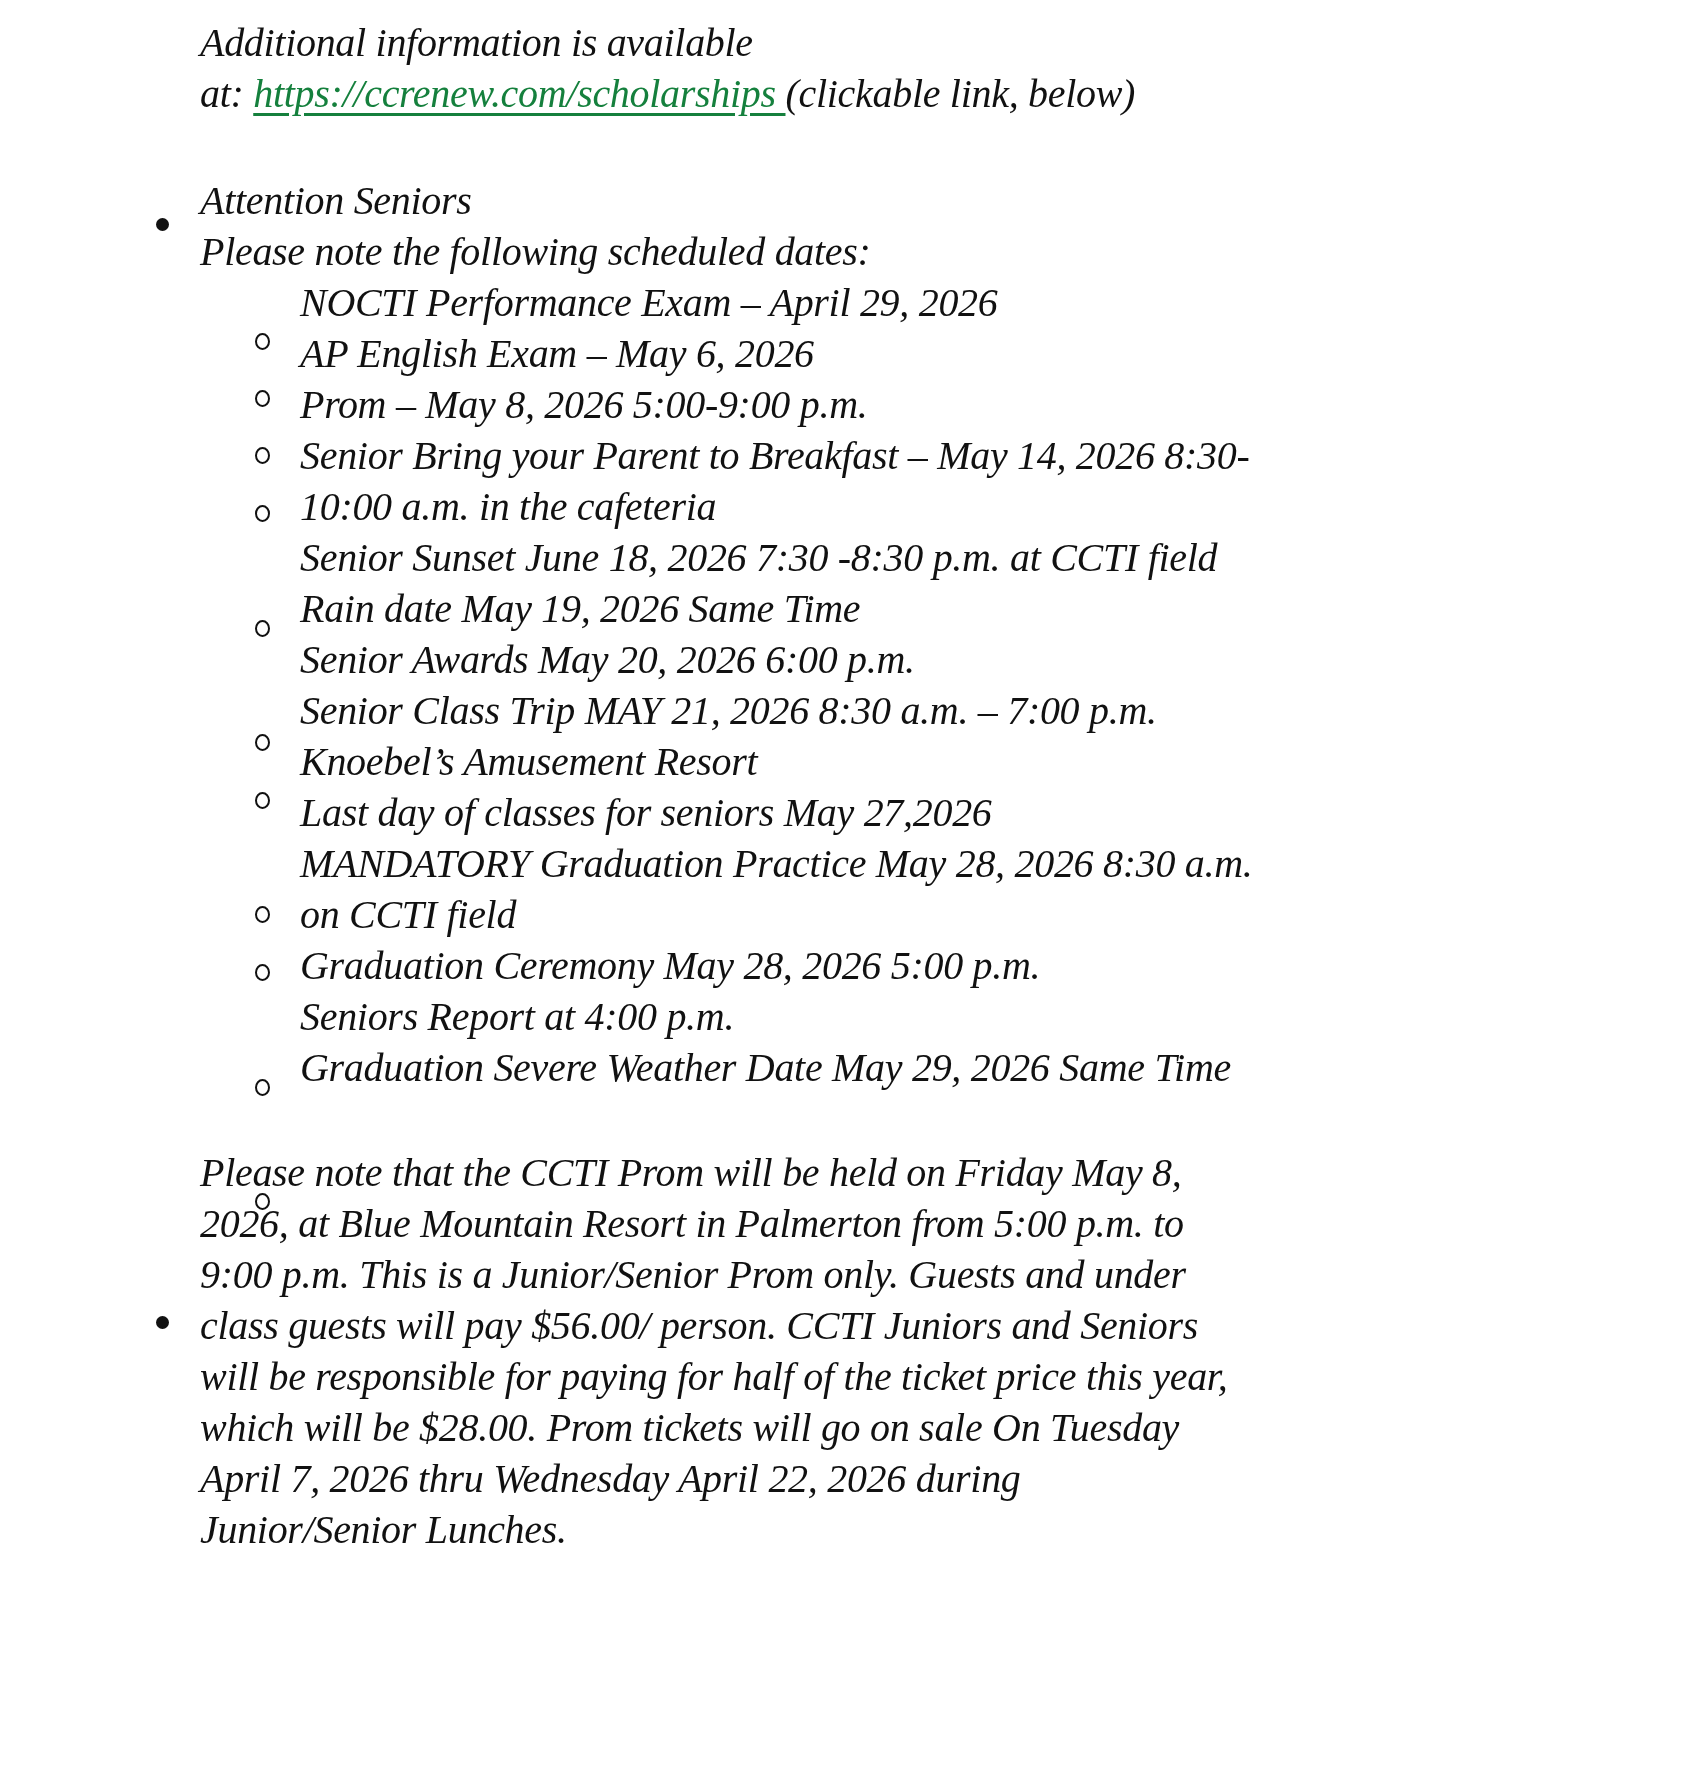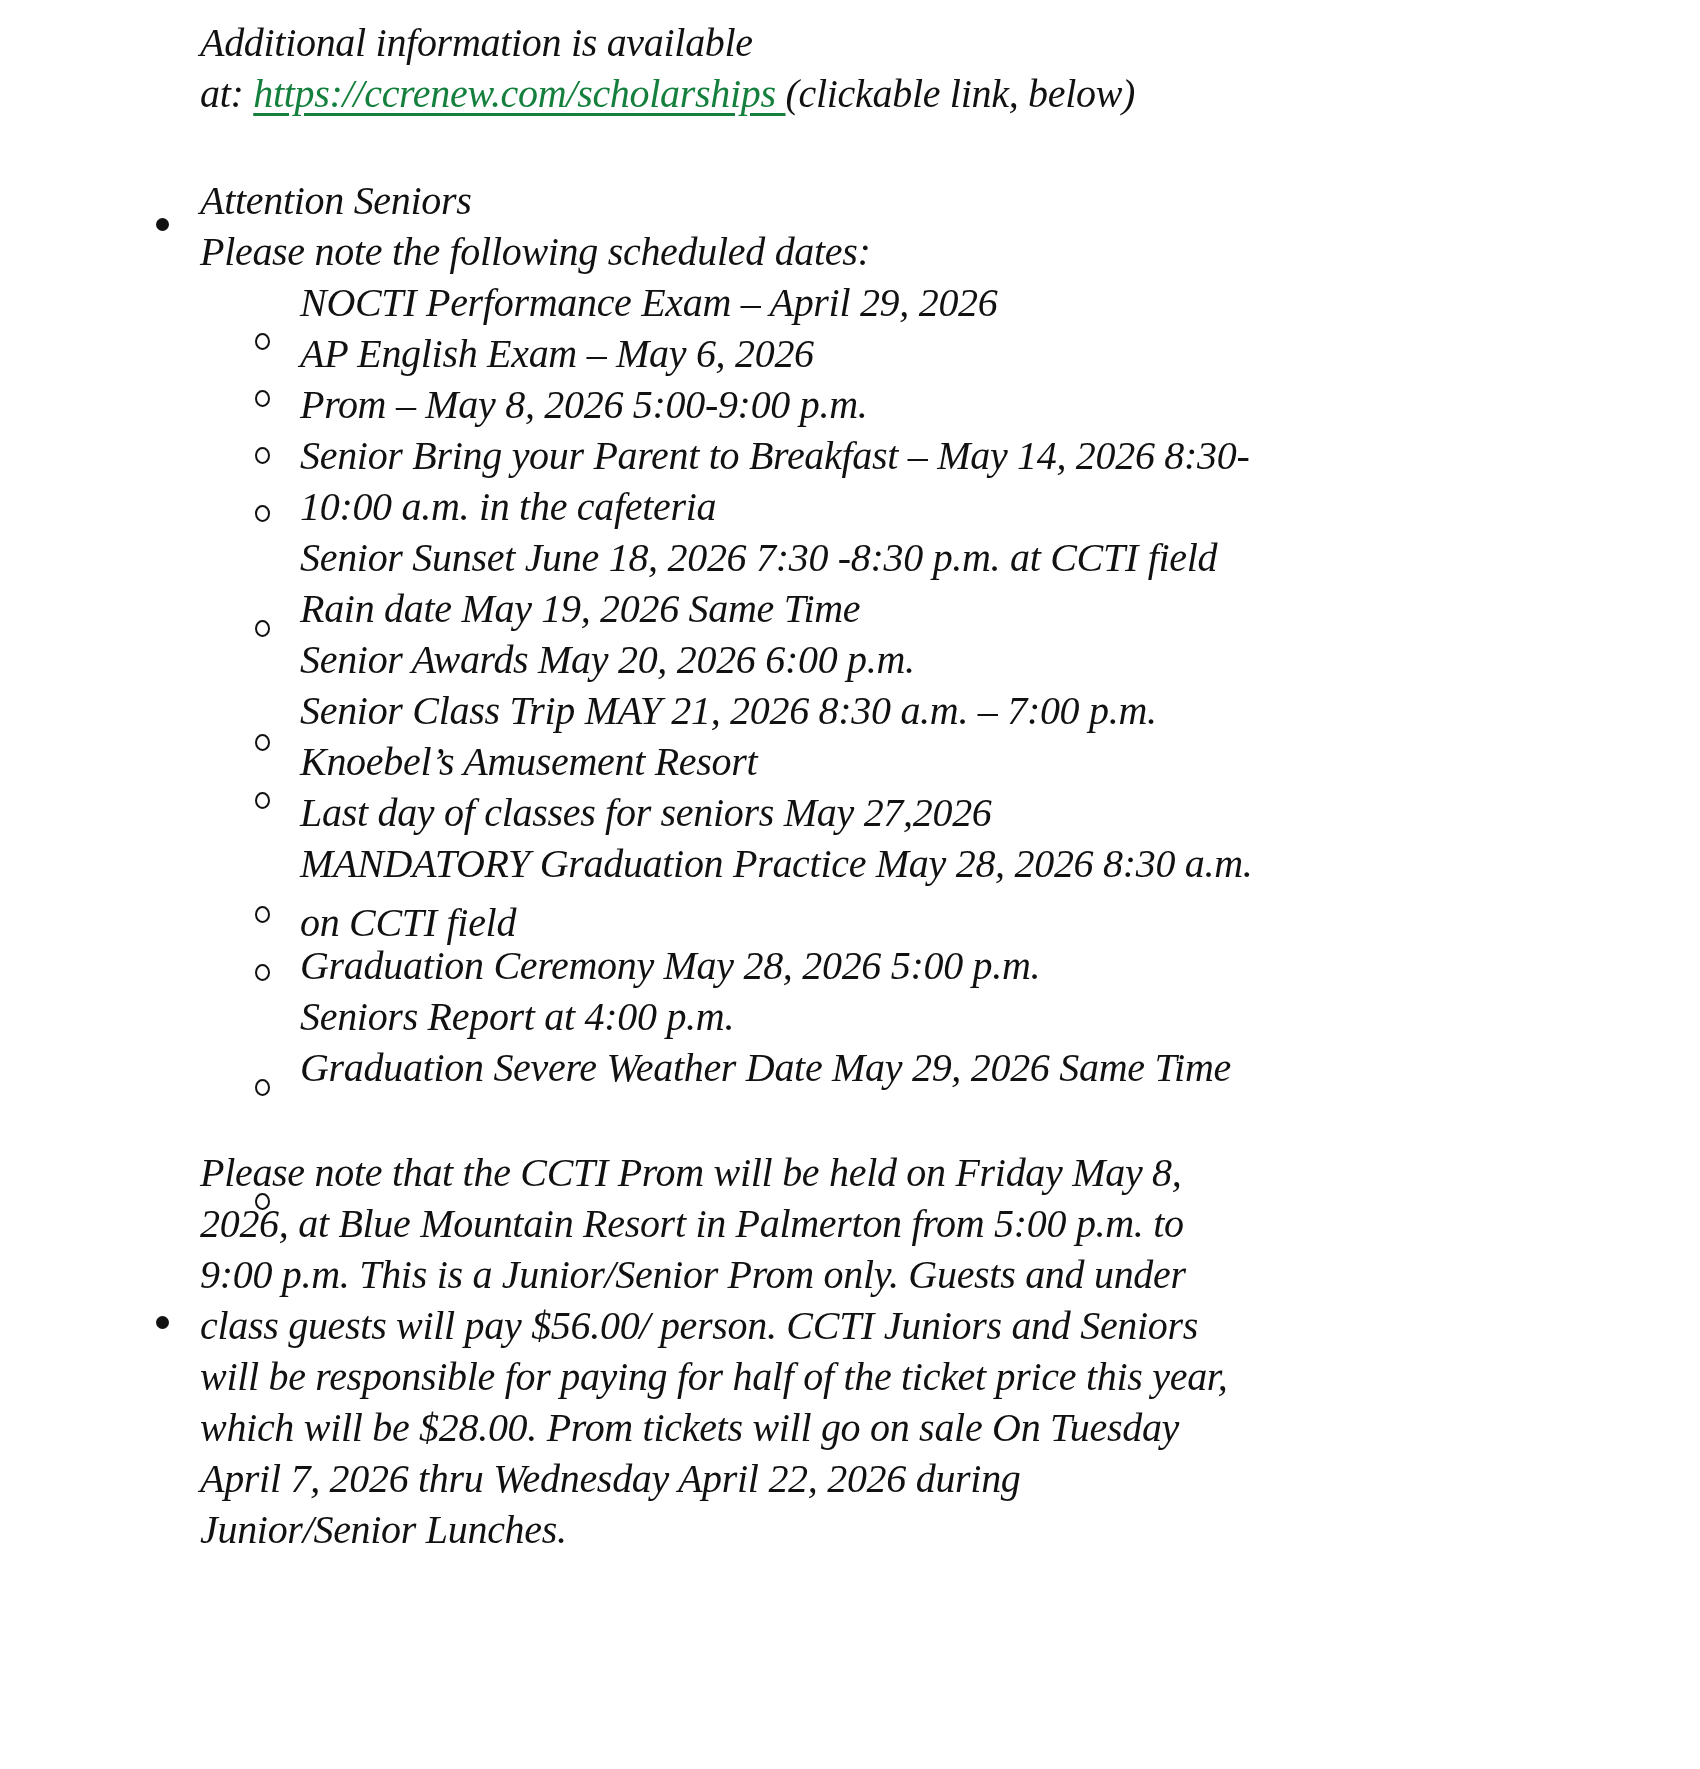--- a/index.html
+++ b/index.html
@@ -90,21 +90,21 @@
 
   <span class="hollow" style="top:792px;"></span>
   <div class="line l2" style="top:685px;">Senior Class Trip MAY 21, 2026 8:30 a.m. – 7:00 p.m.</div>
   <div class="line l2" style="top:736px;">Knoebel’s Amusement Resort</div>
 
   <span class="hollow" style="top:906px;"></span>
   <div class="line l2" style="top:787px;">Last day of classes for seniors May 27,2026</div>
 
   <span class="hollow" style="top:964px;"></span>
   <div class="line l2" style="top:838px;">MANDATORY Graduation Practice May 28, 2026 8:30 a.m.</div>
-  <div class="line l2" style="top:889px;margin-top:8px;">on CCTI field</div>
+  <div class="line l2" style="top:889px;">on CCTI field</div>
 
   <span class="hollow" style="top:1079px;"></span>
   <div class="line l2" style="top:940px;">Graduation Ceremony May 28, 2026 5:00 p.m.</div>
   <div class="line l2" style="top:991px;">Seniors Report at 4:00 p.m.</div>
 
   <span class="hollow" style="top:1193px;"></span>
   <div class="line l2" style="top:1042px;">Graduation Severe Weather Date May 29, 2026 Same Time</div>
 
   <span class="bullet" style="top:1316px;"></span>
   <div class="line l1" style="top:1147px;">Please note that the CCTI Prom will be held on Friday May 8,</div>

